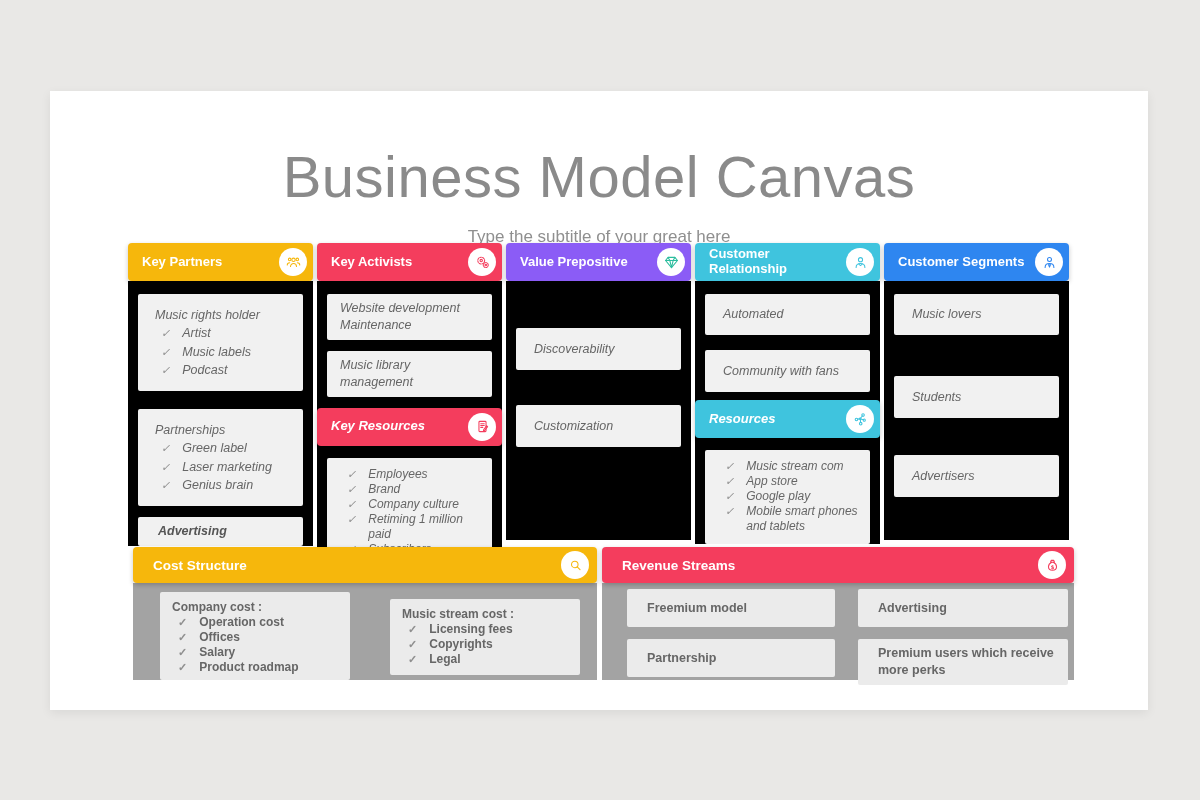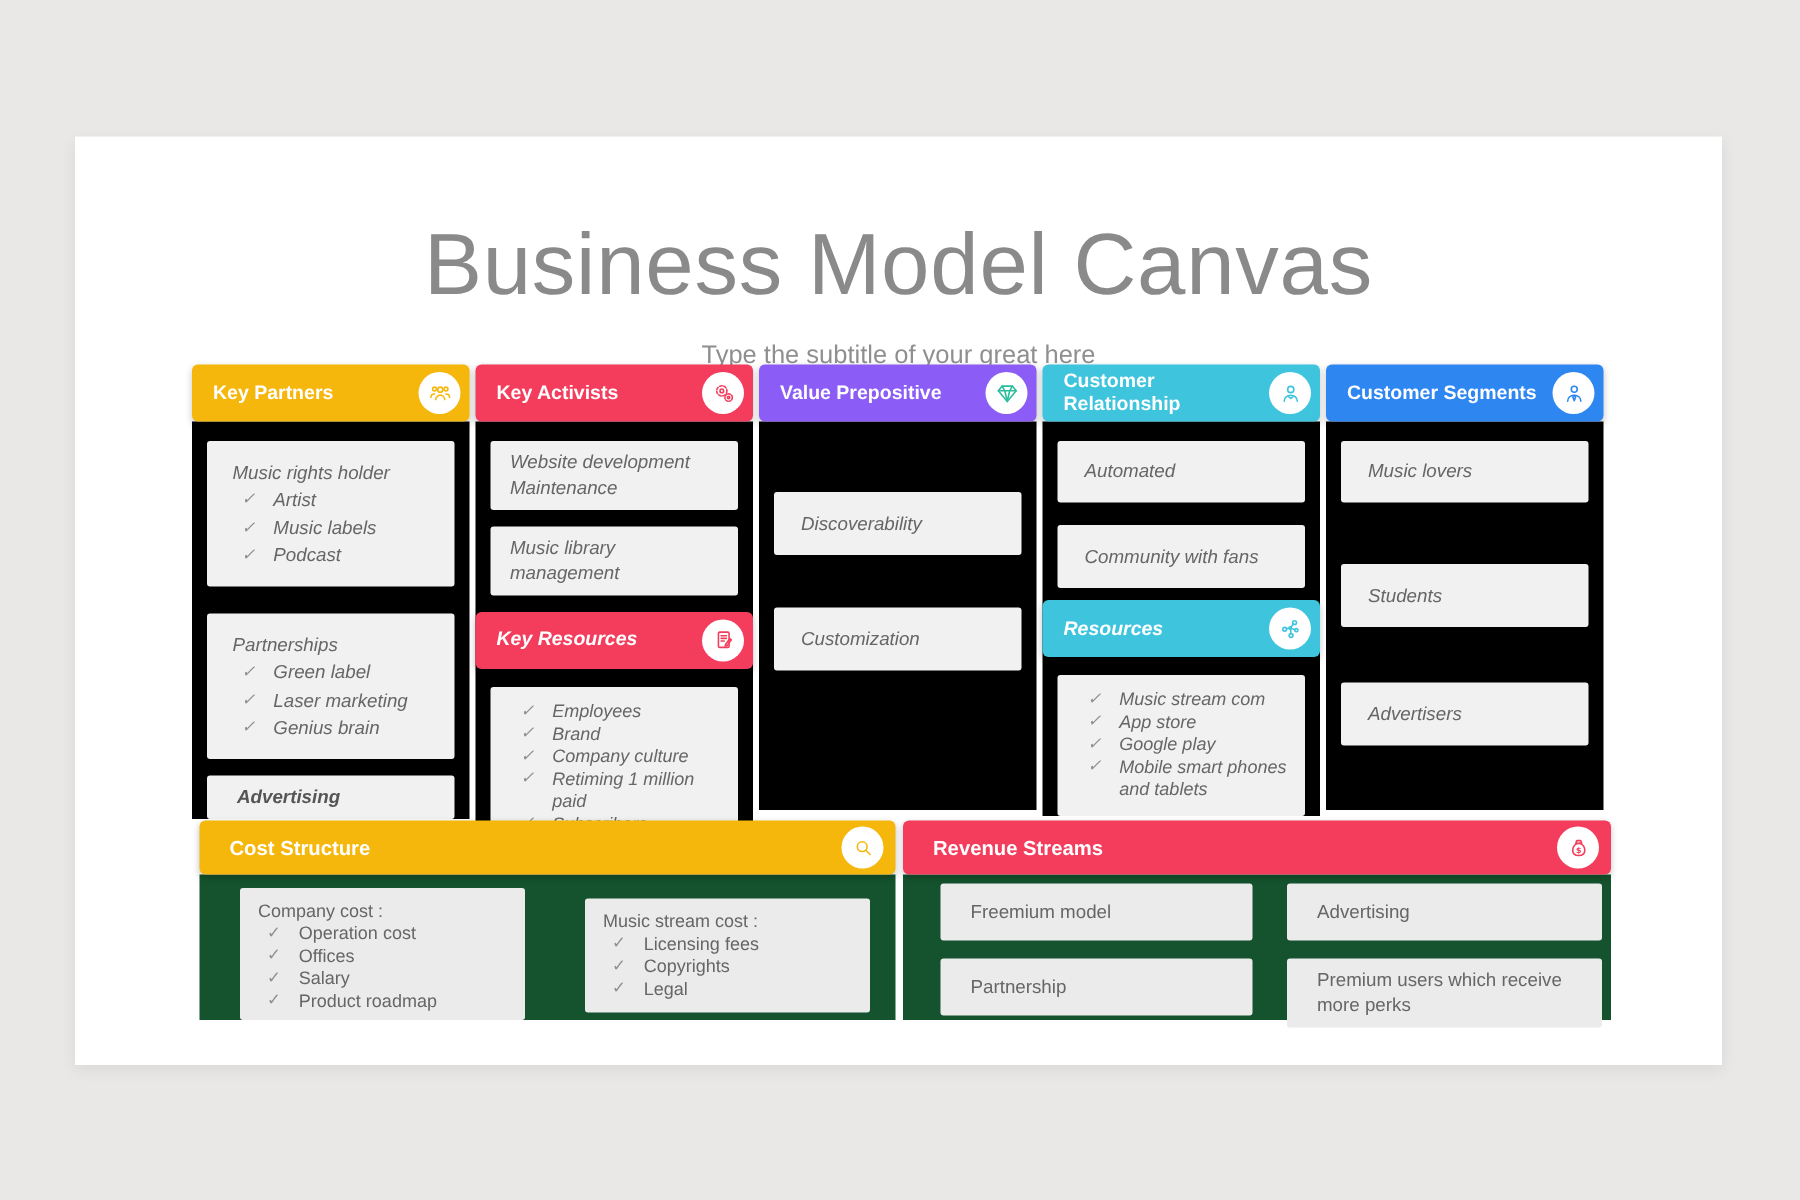--- a/index.html
+++ b/index.html
@@ -70,21 +70,21 @@
   .revenue { flex:1; }
   .b-header {
     height:36px; border-radius:4px;
     display:flex; align-items:center;
     padding:0 8px 0 20px;
     color:#fff; font-weight:700; font-size:13.5px;
     box-shadow:0 2px 5px rgba(0,0,0,0.22);
     position:relative; z-index:2;
   }
   .b-header .htitle { flex:1; }
-  .b-body { height:97px; background:#14532d; }
+  .b-body { height:97px; background:#a3a3a3;font-weight:bold; }
   .cost-body { display:flex; gap:40px; padding:9px 0 0 27px; }
   .cost-blk { width:190px; background:#ebebeb; border-radius:2px; color:#666; font-size:12px; line-height:1.26; padding:8px 4px 8px 12px; }
   .cost-blk.second { margin-top:7px; align-self:flex-start; }
   .rev-body { display:grid; grid-template-columns:208px 210px; gap:12px 23px; padding:6px 0 0 25px; align-items:start; }
   .rev-blk {
     background:#ebebeb; border-radius:2px; color:#666; font-size:12.5px;
     display:flex; align-items:center; min-height:38px;
     padding:6px 10px 6px 20px; line-height:1.35;
   }
 </style>

